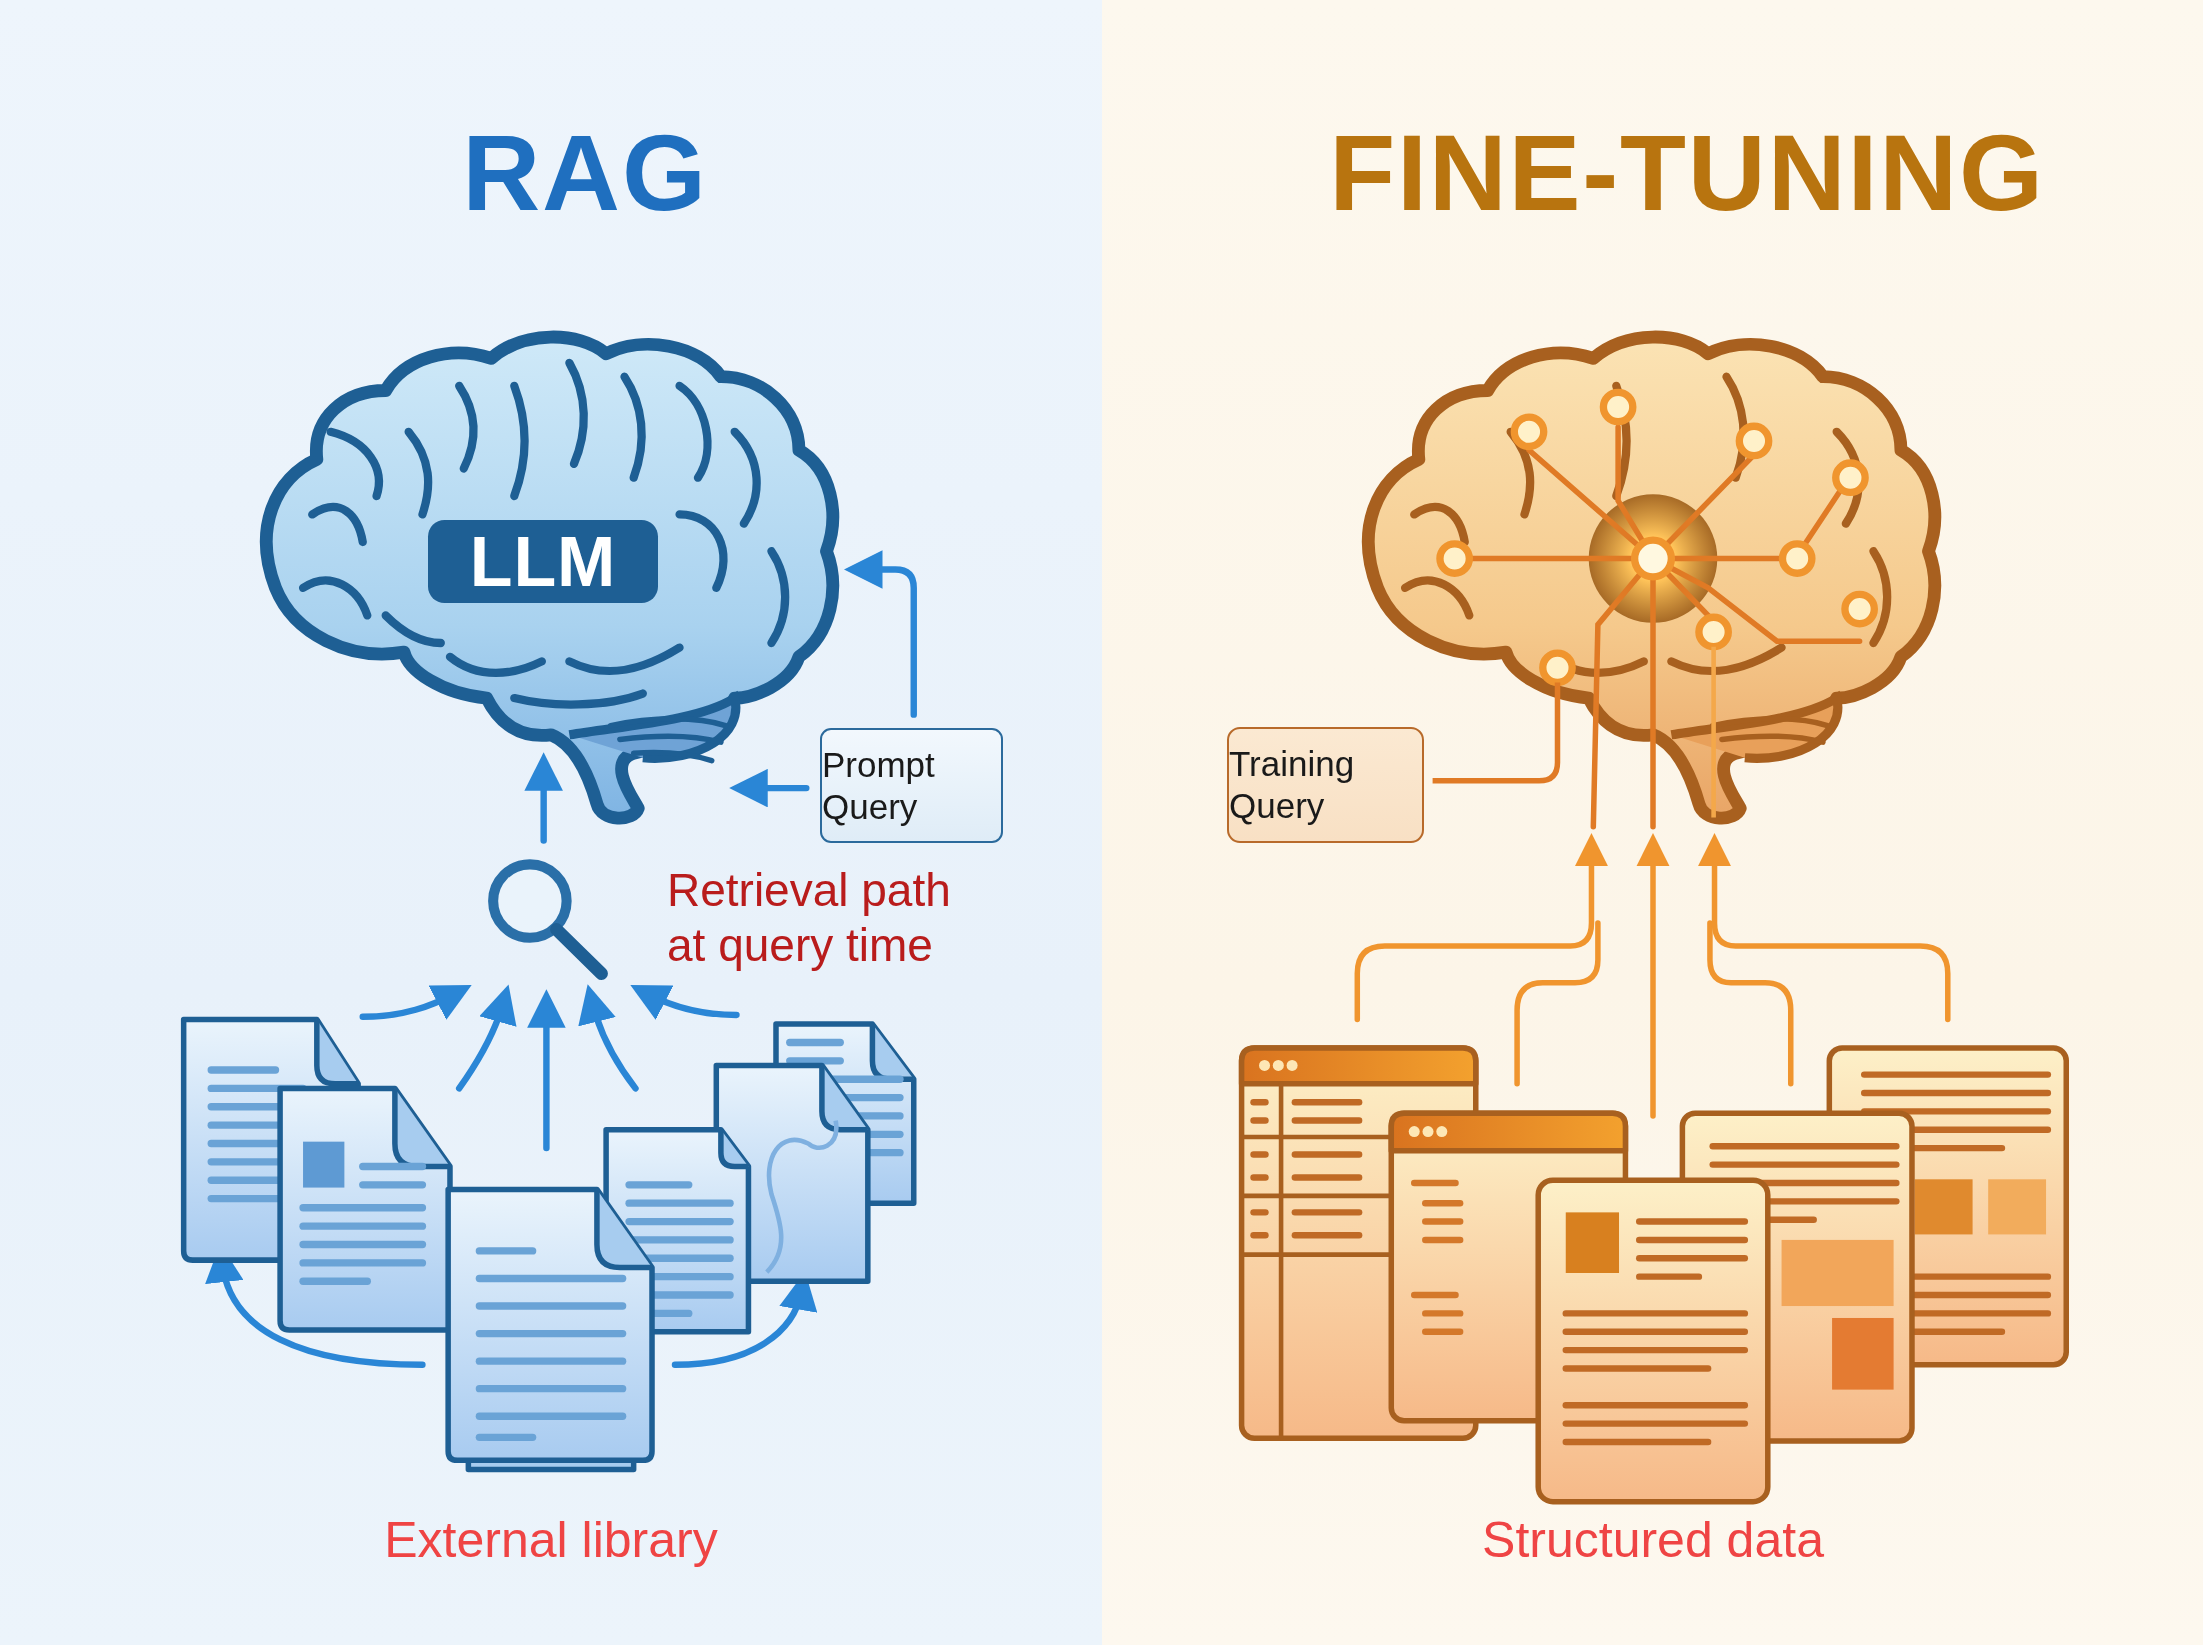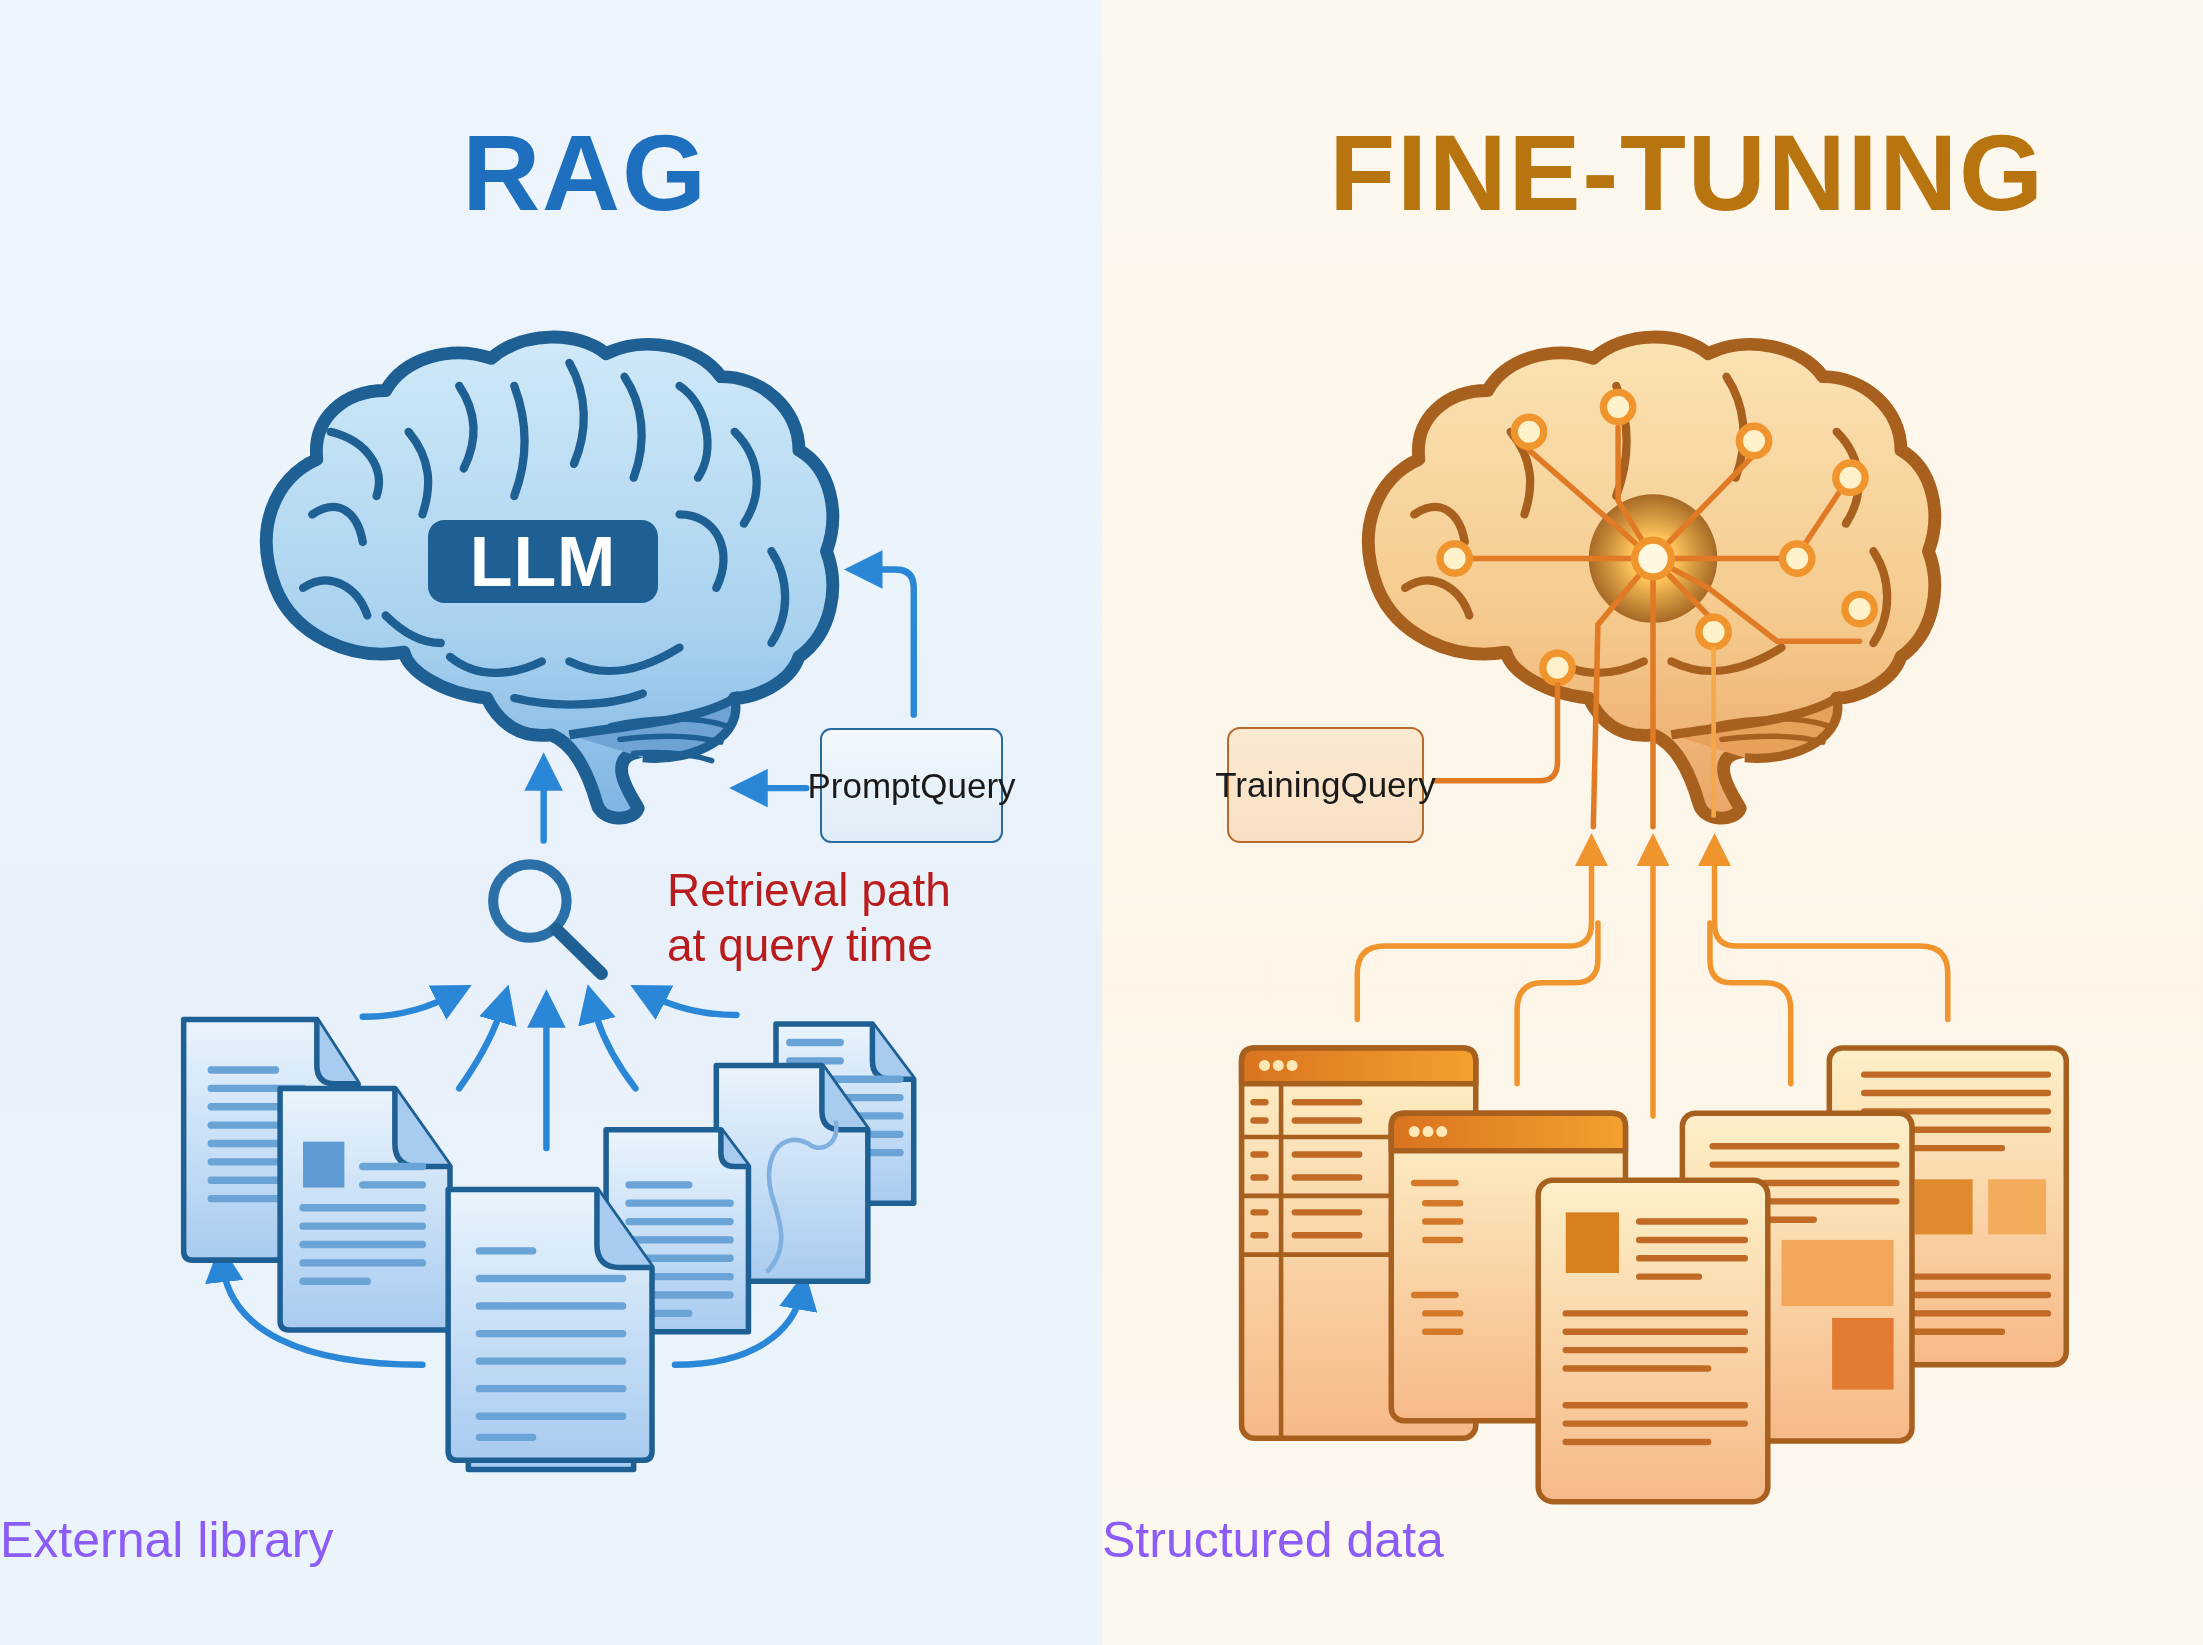--- a/index.html
+++ b/index.html
@@ -4,22 +4,22 @@
 <style>
   html,body{margin:0;padding:0;}
   body{width:2204px;height:1646px;position:relative;overflow:hidden;font-family:"Liberation Sans","DejaVu Sans",sans-serif;}
   .panel{position:absolute;top:0;height:1646px;width:1102px;}
   #rag-panel{left:0;background:linear-gradient(180deg,#eef5fc 0%,#e8f1fa 60%,#ecf4fb 100%);}
   #ft-panel{left:1102px;background:linear-gradient(180deg,#fdf8ee 0%,#fcf5e8 60%,#fdf8ef 100%);}
   .title{position:absolute;top:110px;width:1102px;text-align:center;font-weight:bold;font-size:108px;letter-spacing:1.8px;margin:0;padding-left:34px;}
   #rag-title{left:0;color:#1f6fbf;}
   #ft-title{left:1102px;color:#b8740f;}
   svg.art{position:absolute;left:0;top:0;}
-  .label{position:absolute;color:#8b5cf6;font-size:50px;text-align:left;}
-  .box-label{position:absolute;font-size:35px;line-height:42px;text-align:center;color:#1a1a1a;display:flex;align-items:center;justify-content:center;flex-direction:row;box-sizing:border-box;}
+  .label{position:absolute;color:#ef4444;font-size:50px;text-align:center;}
+  .box-label{position:absolute;font-size:35px;line-height:42px;text-align:center;color:#1a1a1a;display:flex;align-items:flex-start;justify-content:center;flex-direction:column;box-sizing:border-box;}
   #prompt-box{left:820px;top:728px;width:183px;height:115px;border:2.8px solid #2b6a9c;border-radius:11px;background:linear-gradient(180deg,#f2f8fd,#dfecf7);}
   #training-box{left:1227px;top:727px;width:197px;height:116px;border:2.8px solid #b86a2a;border-radius:13px;background:linear-gradient(180deg,#fbe9d2,#f8e0c4);}
   #retrieval-text{position:absolute;left:667px;top:863px;font-size:46px;line-height:55px;color:#b91c1c;text-align:left;}
   #llm-badge{position:absolute;left:428px;top:520px;width:230px;height:83px;border-radius:16.5px;background:#1e5f94;color:#fff;font-weight:bold;font-size:70px;display:flex;align-items:center;justify-content:center;letter-spacing:0.9px;}
 </style>
 </head>
 <body>
 
 <div class="panel" id="rag-panel"></div>
 <div class="panel" id="ft-panel"></div>

